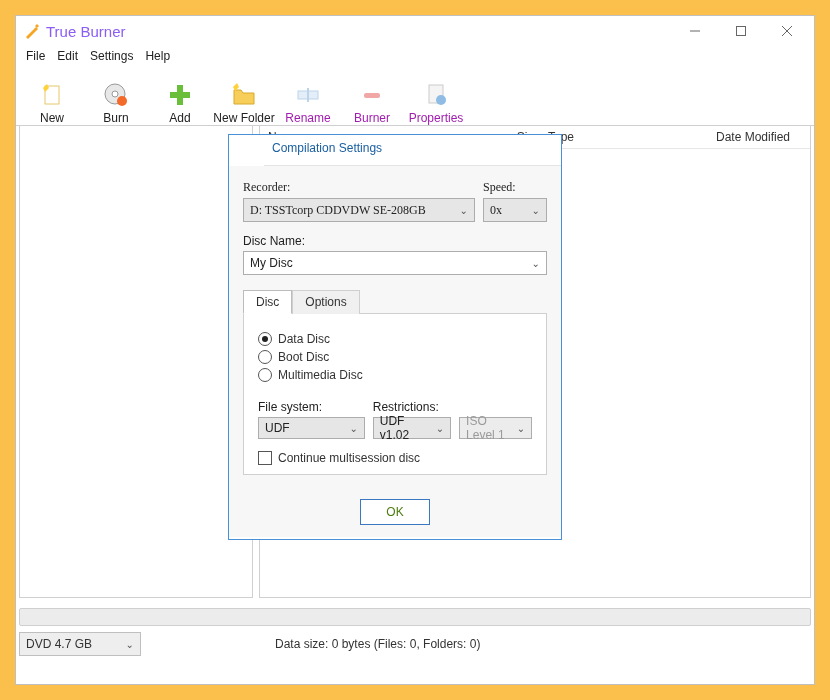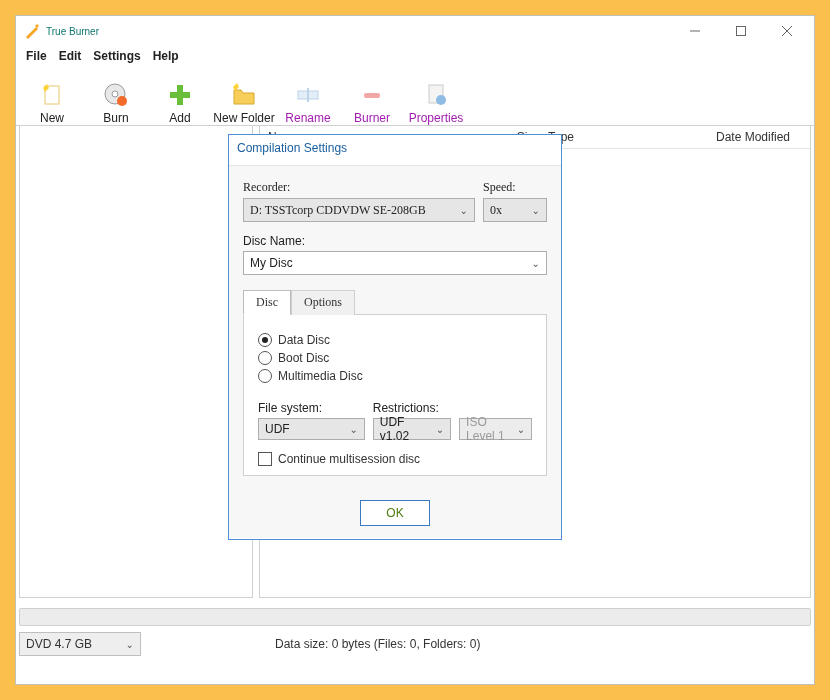--- a/index.html
+++ b/index.html
@@ -1,24 +1,24 @@
 <!DOCTYPE html>
 <html><head>
 <meta charset="utf-8">
 <style>
 html,body{margin:0;padding:0;font-family:"Segoe UI",Tahoma,sans-serif;font-size:12px;color:#333;background:#fbbf4c;}
 .screen{width:830px;height:700px;position:relative;overflow:hidden;}
 .window{position:absolute;left:15px;top:15px;width:800px;height:670px;background:#fff;border:1px solid #bfbfbf;box-sizing:border-box;}
 .titlebar{height:30px;display:flex;align-items:center;padding:0 4px 0 8px;}
 .title-icon{width:16px;height:16px;margin-right:6px;}
-.title-text{flex:0 0 auto;color:#0f766e;font-size:10px;}
+.title-text{flex:0 0 auto;color:#8b5cf6;font-size:15px;}
 .title-spacer{flex:1;}
 .win-btn{width:46px;height:30px;display:flex;align-items:center;justify-content:center;color:#666;}
 .menubar{height:20px;display:flex;align-items:center;padding:0 4px;gap:0;color:#222;}
-.menu-item{padding:2px 6px;cursor:default;font-weight:bold;}
+.menu-item{padding:2px 6px;cursor:default;}
 .toolbar{height:55px;display:flex;align-items:flex-end;padding:4px 12px 0 4px;gap:0;background:#fff;}
 .tb-btn{width:64px;display:flex;flex-direction:column;align-items:center;gap:2px;color:#222;}
 .tb-btn.disabled{color:#a21caf;}
 .tb-icon{width:28px;height:28px;display:flex;align-items:center;justify-content:center;}
 .tb-label{font-size:12px;}
 .content-split{display:flex;height:472px;border-top:1px solid #d0d0d0;}
 .left-pane{width:232px;border:1px solid #d0d0d0;border-top:none;margin:0 0 0 3px;background:#fff;}
 .right-pane{flex:1;margin:0 3px 0 6px;background:#fff;border:1px solid #d0d0d0;border-top:none;position:relative;}
 .col-header{height:22px;display:flex;align-items:center;border-bottom:1px solid #e6e6e6;}
 .col-name{flex:0 0 228px;padding-left:8px;}
@@ -26,29 +26,29 @@
 .col-type{flex:0 0 164px;padding-left:4px;}
 .col-date{flex:1;padding-left:4px;}
 .progress-row{height:20px;margin:10px 3px 4px 3px;}
 .progress-bar{height:16px;border:1px solid #cfcfcf;background:#ececec;border-radius:2px;}
 .status-row{height:24px;margin:2px 3px 0 3px;display:flex;align-items:center;}
 .media-select{width:108px;height:22px;border:1px solid #bfbfbf;background:#eee;display:flex;align-items:center;padding:0 6px;justify-content:space-between;}
 .chev{font-size:10px;color:#555;}
 .status-text{margin-left:134px;color:#333;}
 
 .dialog{position:absolute;left:228px;top:134px;width:334px;height:406px;background:#fff;border:1px solid #4a90d9;box-sizing:border-box;}
-.dlg-title{background:#fff;padding:6px 8px 10px 8px;border-bottom:1px solid #e4e4e4;color:#1a5fa0;font-size:12px;}
+.dlg-title{background:#fff;padding:6px 8px 10px 8px;border-bottom:1px solid #e4e4e4;color:#1a5fa0;font-size:12px;margin-left:35px;}
 .dlg-body{padding:8px 14px 0 14px;background:#f7f7f7;}
 .lbl{font-size:12px;color:#222;margin:6px 0 3px 0;display:block;}
 .row{display:flex;gap:8px;align-items:flex-end;font-family:Liberation Serif, serif;}
 .row .col{flex:1;display:flex;flex-direction:column;}
 .row .col.small{flex:0 0 64px;}
 .combo{height:22px;border:1px solid #adadad;background:#e6e6e6;display:flex;align-items:center;justify-content:space-between;padding:0 6px;color:#222;}
 .textinput{height:22px;border:1px solid #adadad;background:#fff;padding:0 6px;display:flex;align-items:center;color:#222;}
-.tabs{display:flex;margin-top:14px;font-family:Liberation Serif, serif;}
+.tabs{display:flex;margin-top:14px;}
 .tab{padding:4px 12px;border:1px solid #cfcfcf;border-bottom:none;background:#f0f0f0;font-size:12px;position:relative;top:1px;}
 .tab.active{background:#fff;border-color:#bcbcbc;border-bottom:1px solid #fff;}
 .tab-page{background:#fff;border:1px solid #cfcfcf;padding:14px 14px 9px 14px;margin-top:0;}
 .radio-row{display:flex;align-items:center;gap:6px;margin:4px 0;}
 .radio{width:12px;height:12px;border:1px solid #555;border-radius:50%;display:flex;align-items:center;justify-content:center;}
 .radio .dot{width:6px;height:6px;background:#222;border-radius:50%;}
 .fs-row{display:flex;gap:8px;margin-top:12px;}
 .fs-col{display:flex;flex-direction:column;}
 .combo.sm{height:20px;font-size:12px;}
 .combo.disabled{background:#ececec;color:#9a9a9a;}

